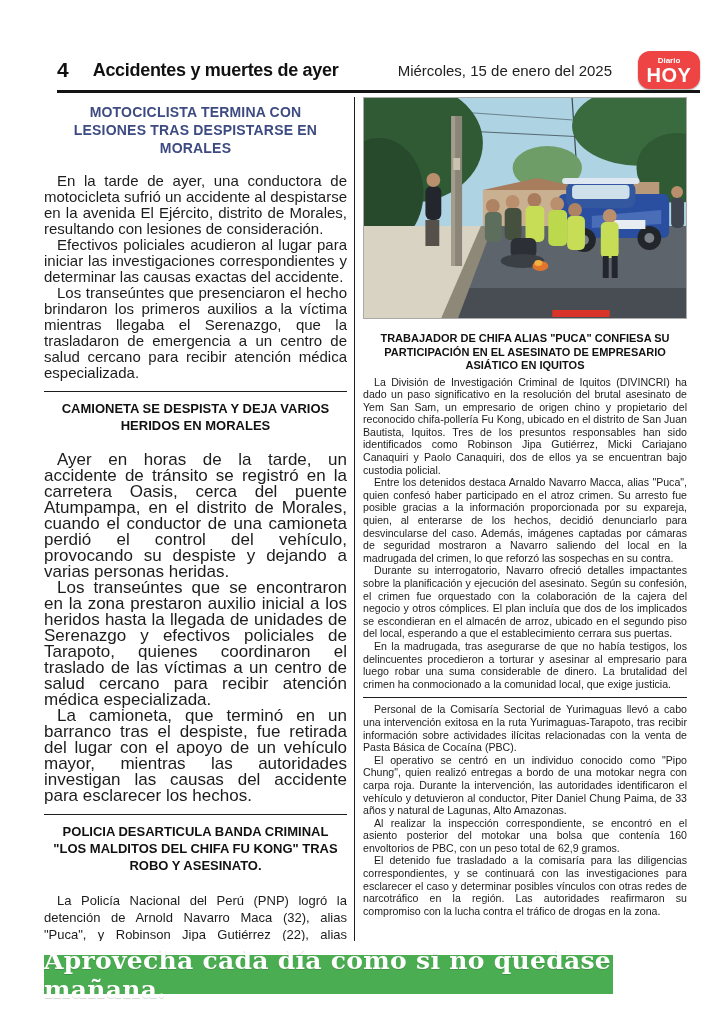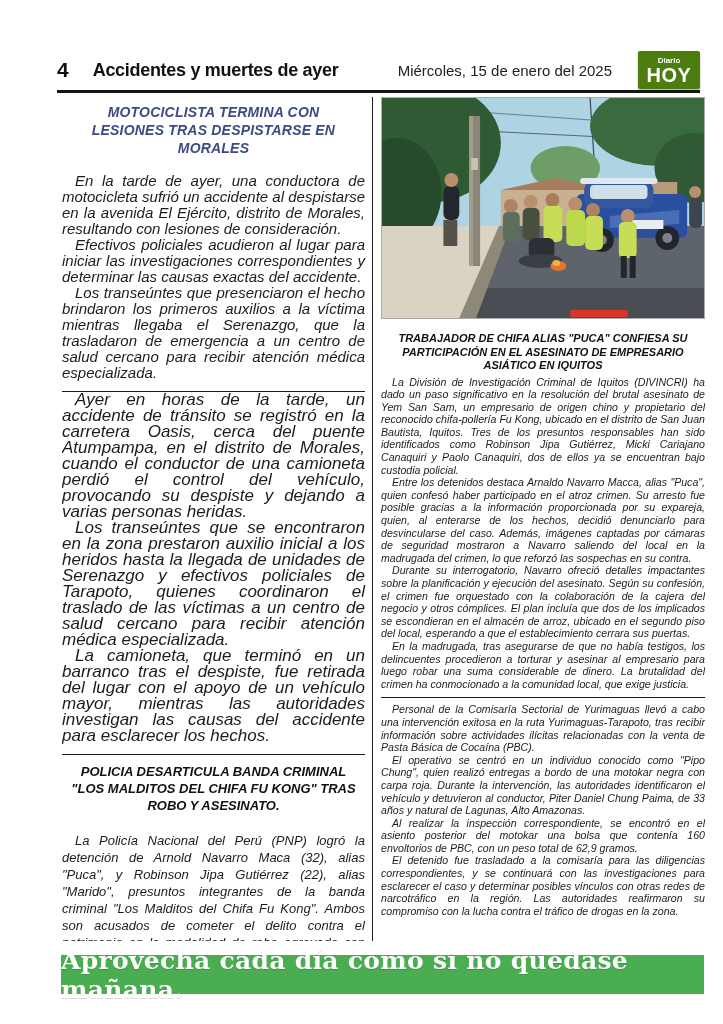--- a/index.html
+++ b/index.html
@@ -11,30 +11,30 @@
   
   .header {
     position:absolute; top:50px; left:57px; width:643px; height:40px;
     display:flex; align-items:center;
   }
   .page-num { font-size:21px; font-weight:bold; color:#111; }
   .section-title { font-size:18px; font-weight:bold; margin-left:24px; letter-spacing:-0.3px; color:#111; }
   .header-spacer { flex:1; }
   .header-date { font-size:15px; color:#222; margin-right:26px; }
   .logo {
-    width:62px; height:38px; background:#4d7c0f; border-radius:2px;
+    width:62px; height:38px; background:#ef4444; border-radius:12px;
     display:flex; flex-direction:column; align-items:center; justify-content:center;
     box-shadow:0 1px 2px rgba(0,0,0,.35);
   }
   .logo .logo-top { color:#fff; font-size:8px; font-weight:bold; line-height:9px; }
   .logo .logo-main { color:#fff; font-size:20px; font-weight:bold; line-height:20px; letter-spacing:0.5px; }
   .header-rule { position:absolute; top:90px; left:57px; width:643px; height:3px; background:#141414; }
 
   
-  .columns { position:absolute; top:97px; left:62px; width:643px; height:844px; display:flex; overflow:hidden;font-style:italic; }
+  .columns { position:absolute; top:97px; left:44px; width:643px; height:844px; display:flex; overflow:hidden; }
   .col-left { width:311px; box-sizing:border-box; padding-right:7px; border-right:1.5px solid #1d1d1d; }
   .col-right { flex:1; box-sizing:border-box; padding-left:8px; overflow:hidden; }
 
   .hl { font-weight:bold; text-align:center; color:#111; }
   .hl-blue { color:#3d4b82; font-size:14px; line-height:18px; margin:6px 14px 16px; letter-spacing:0.2px; }
   .hl-left { font-size:13px; line-height:17px; margin:8px 6px 18px; }
   .hl-right { font-size:11px; line-height:13.5px; margin:4px 2px 3px; }
   .divider { border:none; border-top:1.5px solid #1d1d1d; margin:10px 0 0 0; }
   .divider-r { border:none; border-top:1.5px solid #1d1d1d; margin:7px 0 5px 0; }
 
@@ -42,21 +42,21 @@
   .body-l2 p { margin:0; text-indent:13px; text-align:justify; font-size:17px; line-height:16px; }
   .body-l3 p { margin:0; text-indent:13px; text-align:justify; font-size:13px; line-height:17px; word-spacing:1.5px; }
   .body-r p { margin:0; text-indent:11px; text-align:justify; font-size:10.6px; line-height:12.6px; }
 
   
   .photo-wrap { width:100%; height:222px; border:1px solid #aaa; box-sizing:border-box; background:#9db; margin-bottom:13px; }
   .photo-wrap svg { display:block; width:100%; height:100%; }
 
   
   .banner {
-    position:absolute; top:955px; left:61px; width:643px; height:39px;
+    position:absolute; top:955px; left:44px; width:569px; height:39px;
     background:#4bad51; display:flex; align-items:center; justify-content:center;
   }
   .banner span {
     font-family:"DejaVu Serif", serif; font-weight:bold; color:#ffffff;
     font-size:25px; letter-spacing:0.3px; text-shadow:0 1px 0 rgba(0,0,0,.15);
   }
 </style>
 </head>
 <body>
 
@@ -83,20 +83,21 @@
         <div class="body-l">
           <p>En la tarde de ayer, una conductora de motocicleta sufrió un accidente al despistarse en la avenida El Ejército, distrito de Morales, resultando con lesiones de consideración.</p>
           <p>Efectivos policiales acudieron al lugar para iniciar las investigaciones correspondientes y determinar las causas exactas del accidente.</p>
           <p>Los transeúntes que presenciaron el hecho brindaron los primeros auxilios a la víctima mientras llegaba el Serenazgo, que la trasladaron de emergencia a un centro de salud cercano para recibir atención médica especializada.</p>
         </div>
       </div>
 
       <hr class="divider">
 
       <div>
+        <div class="hl hl-left">CAMIONETA SE DESPISTA Y DEJA VARIOS HERIDOS EN MORALES</div>
         <div class="body-l2">
           <p>Ayer en horas de la tarde, un accidente de tránsito se registró en la carretera Oasis, cerca del puente Atumpampa, en el distrito de Morales, cuando el conductor de una camioneta perdió el control del vehículo, provocando su despiste y dejando a varias personas heridas.</p>
           <p>Los transeúntes que se encontraron en la zona prestaron auxilio inicial a los heridos hasta la llegada de unidades de Serenazgo y efectivos policiales de Tarapoto, quienes coordinaron el traslado de las víctimas a un centro de salud cercano para recibir atención médica especializada.</p>
           <p>La camioneta, que terminó en un barranco tras el despiste, fue retirada del lugar con el apoyo de un vehículo mayor, mientras las autoridades investigan las causas del accidente para esclarecer los hechos.</p>
         </div>
       </div>
 
       <hr class="divider">
 
       <div>

